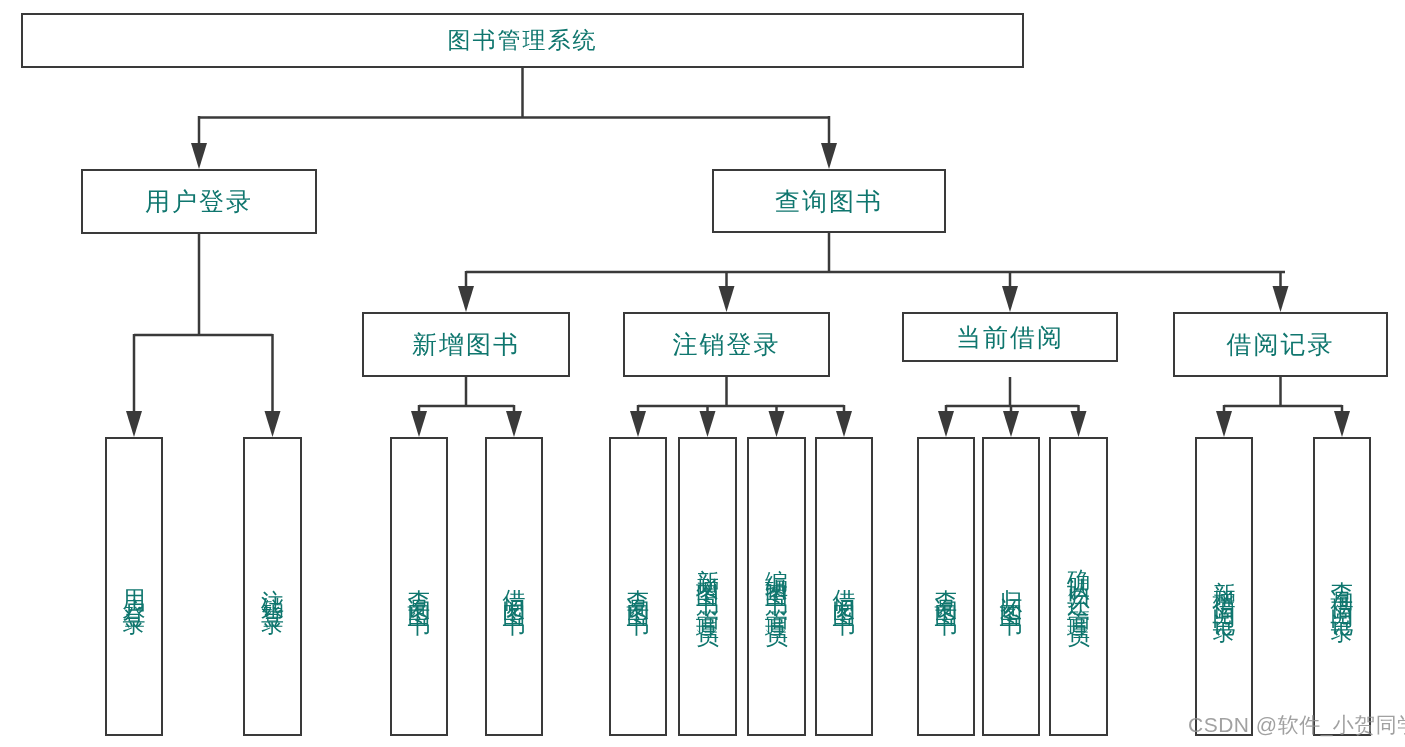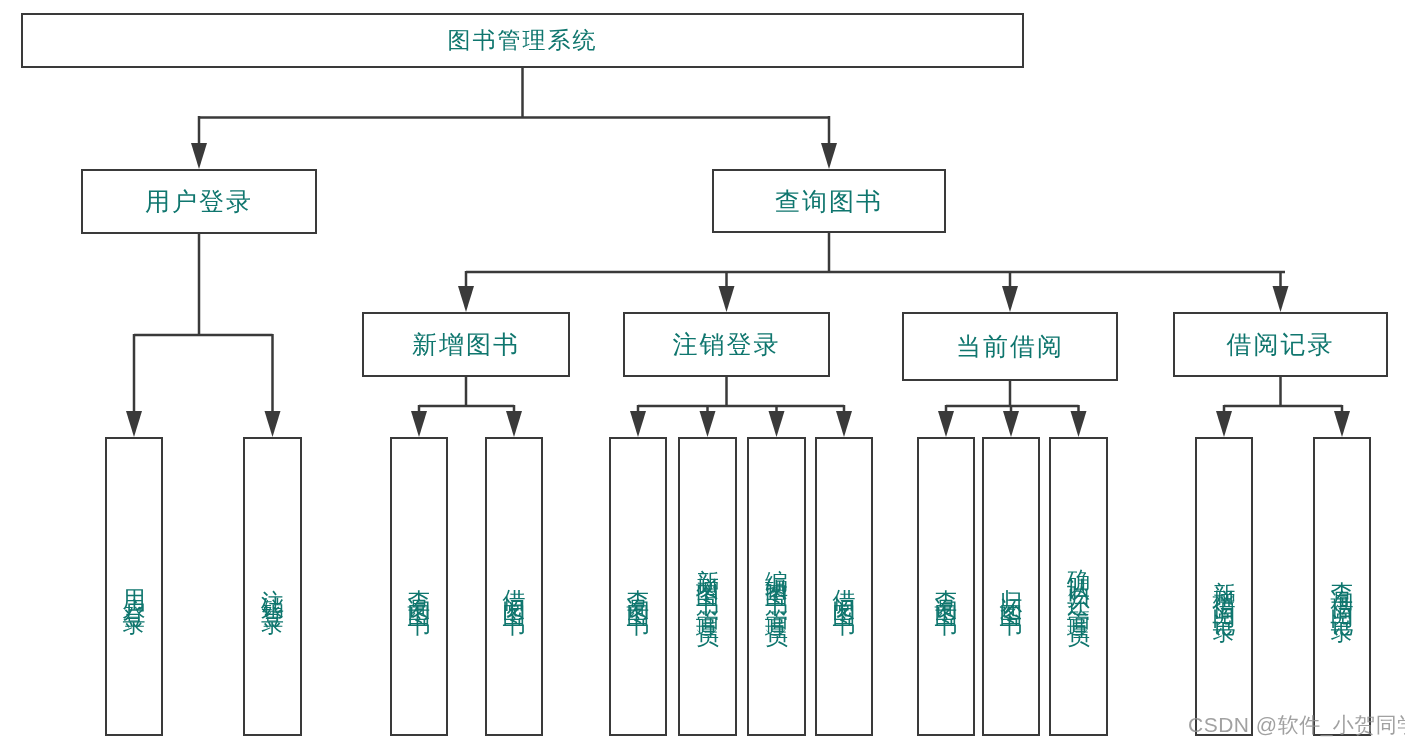--- a/index.html
+++ b/index.html
@@ -127,21 +127,21 @@
     </g>
   </svg>
 
   <div class="node h1" style="left:21px; top:13px; width:1003px; height:55px;">图书管理系统</div>
 
   <div class="node h2" style="left:81px; top:169px; width:236px; height:65px;">用户登录</div>
   <div class="node h2" style="left:712px; top:169px; width:234px; height:64px;">查询图书</div>
 
   <div class="node h2" style="left:362px; top:312px; width:208px; height:65px;">新增图书</div>
   <div class="node h2" style="left:623px; top:312px; width:207px; height:65px;">注销登录</div>
-  <div class="node h2" style="left:902px; top:312px; width:216px; height:69px;">当前借阅</div>
+  <div class="node h2" style="left:902px; top:312px; width:216px; height:50px;">当前借阅</div>
   <div class="node h2" style="left:1173px; top:312px; width:215px; height:65px;">借阅记录</div>
 
   <div class="node v" style="left:105px; top:437px; width:58px; height:299px;">用户登录</div>
   <div class="node v" style="left:243px; top:437px; width:59px; height:299px;">注销登录</div>
 
   <div class="node v" style="left:390px; top:437px; width:58px; height:299px;">查询图书</div>
   <div class="node v" style="left:485px; top:437px; width:58px; height:299px;">借阅图书</div>
 
   <div class="node v" style="left:609px; top:437px; width:58px; height:299px;">查询图书</div>
   <div class="node v" style="left:678px; top:437px; width:59px; height:299px;">新增图书（管理员）</div>

